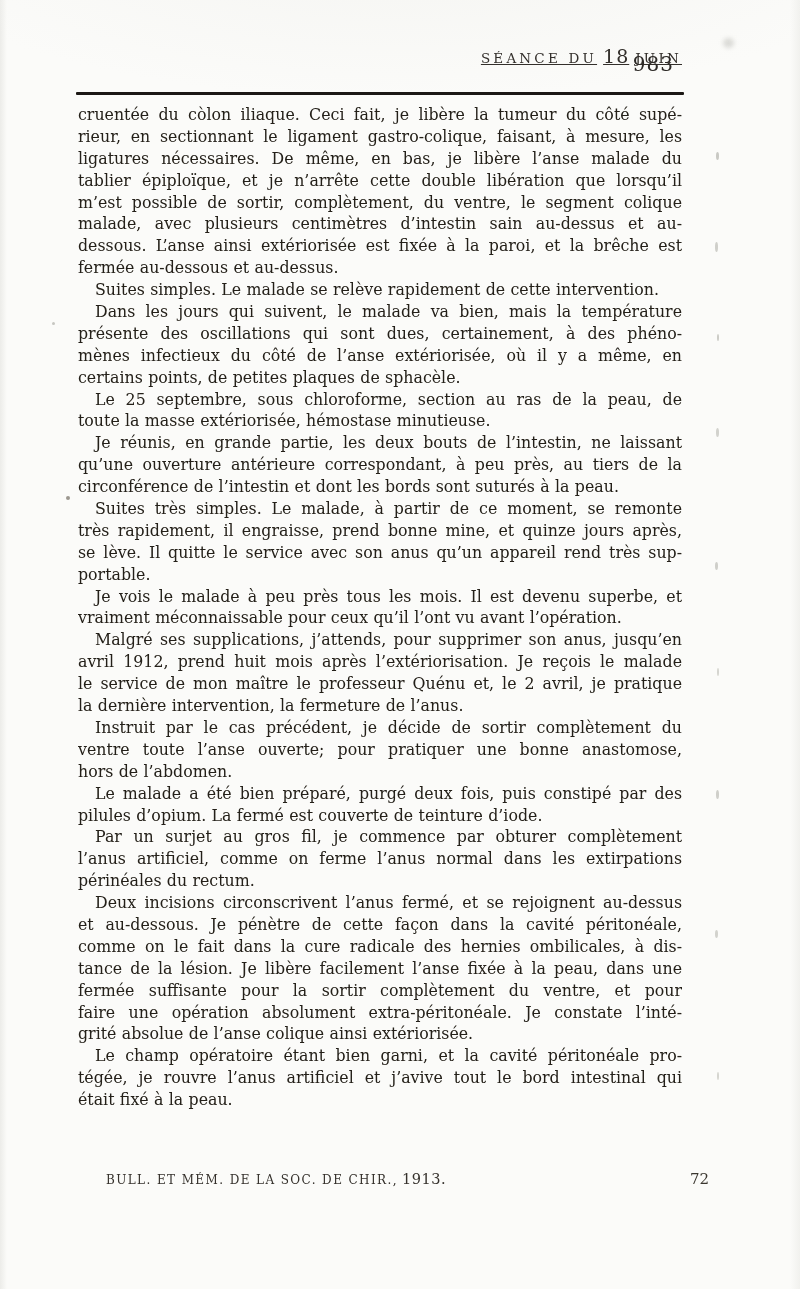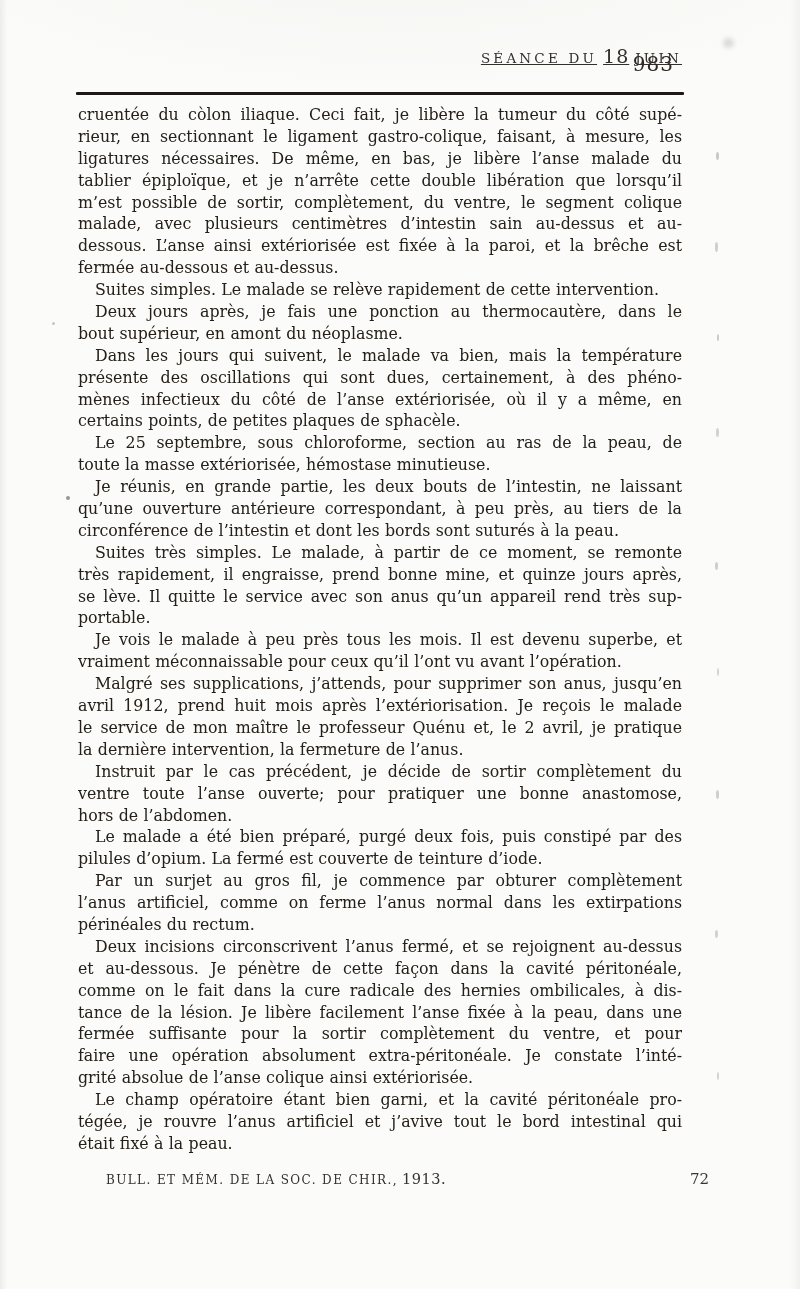--- a/index.html
+++ b/index.html
@@ -80,24 +80,20 @@
         <div class="line"><span>tablier épiploïque, et je n’arrête cette double libération que lorsqu’il</span></div>
         <div class="line"><span>m’est possible de sortir, complètement, du ventre, le segment colique</span></div>
         <div class="line"><span>malade, avec plusieurs centimètres d’intestin sain au-dessus et au-</span></div>
         <div class="line"><span>dessous. L’anse ainsi extériorisée est fixée à la paroi, et la brêche est</span></div>
         <div class="line last"><span>fermée au-dessous et au-dessus.</span></div>
       </div>
       <div class="paragraph">
         <div class="line last indent"><span>Suites simples. Le malade se relève rapidement de cette intervention.</span></div>
       </div>
       <div class="paragraph">
-        <div class="line indent"><span>Deux jours après, je fais une ponction au thermocautère, dans le</span></div>
-        <div class="line last"><span>bout supérieur, en amont du néoplasme.</span></div>
-      </div>
-      <div class="paragraph">
         <div class="line indent"><span>Dans les jours qui suivent, le malade va bien, mais la température</span></div>
         <div class="line"><span>présente des oscillations qui sont dues, certainement, à des phéno-</span></div>
         <div class="line"><span>mènes infectieux du côté de l’anse extériorisée, où il y a même, en</span></div>
         <div class="line last"><span>certains points, de petites plaques de sphacèle.</span></div>
       </div>
       <div class="paragraph">
         <div class="line indent"><span>Le 25 septembre, sous chloroforme, section au ras de la peau, de</span></div>
         <div class="line last"><span>toute la masse extériorisée, hémostase minutieuse.</span></div>
       </div>
       <div class="paragraph">

